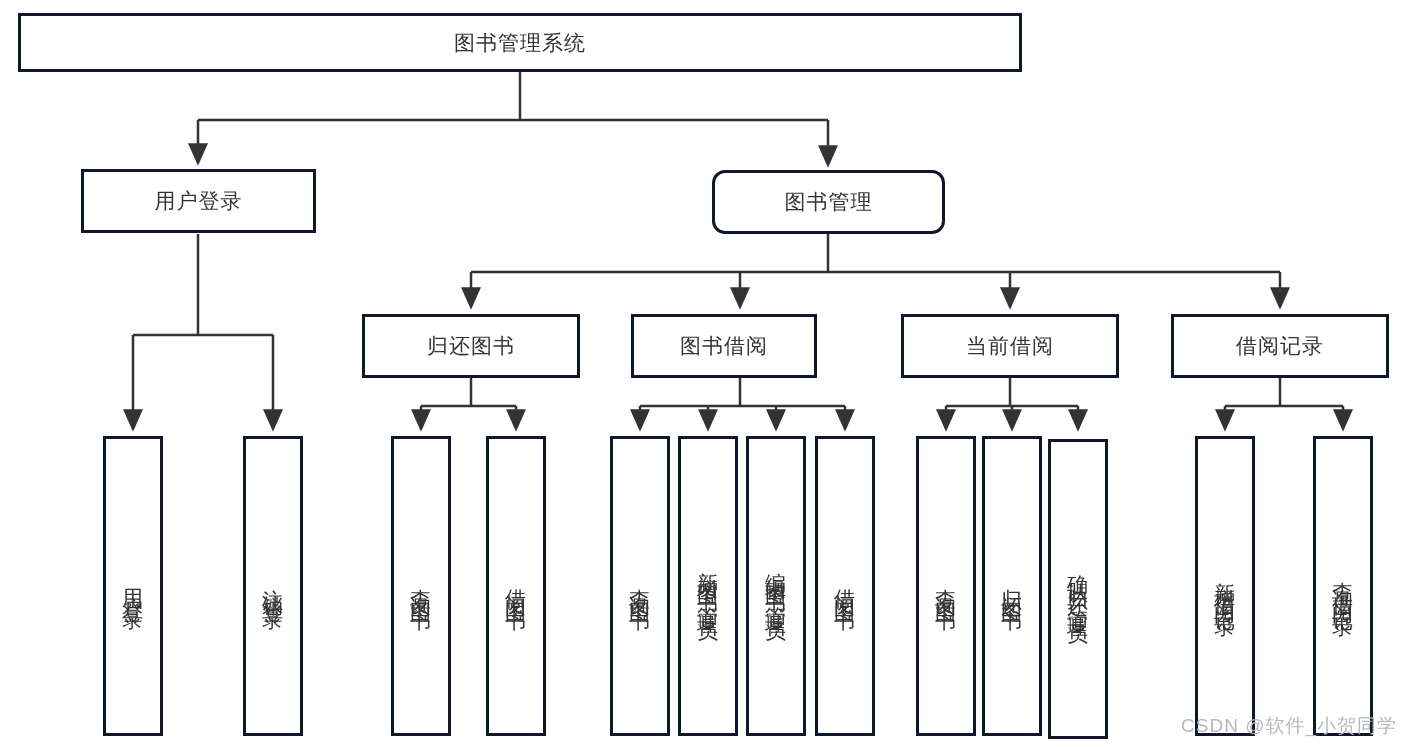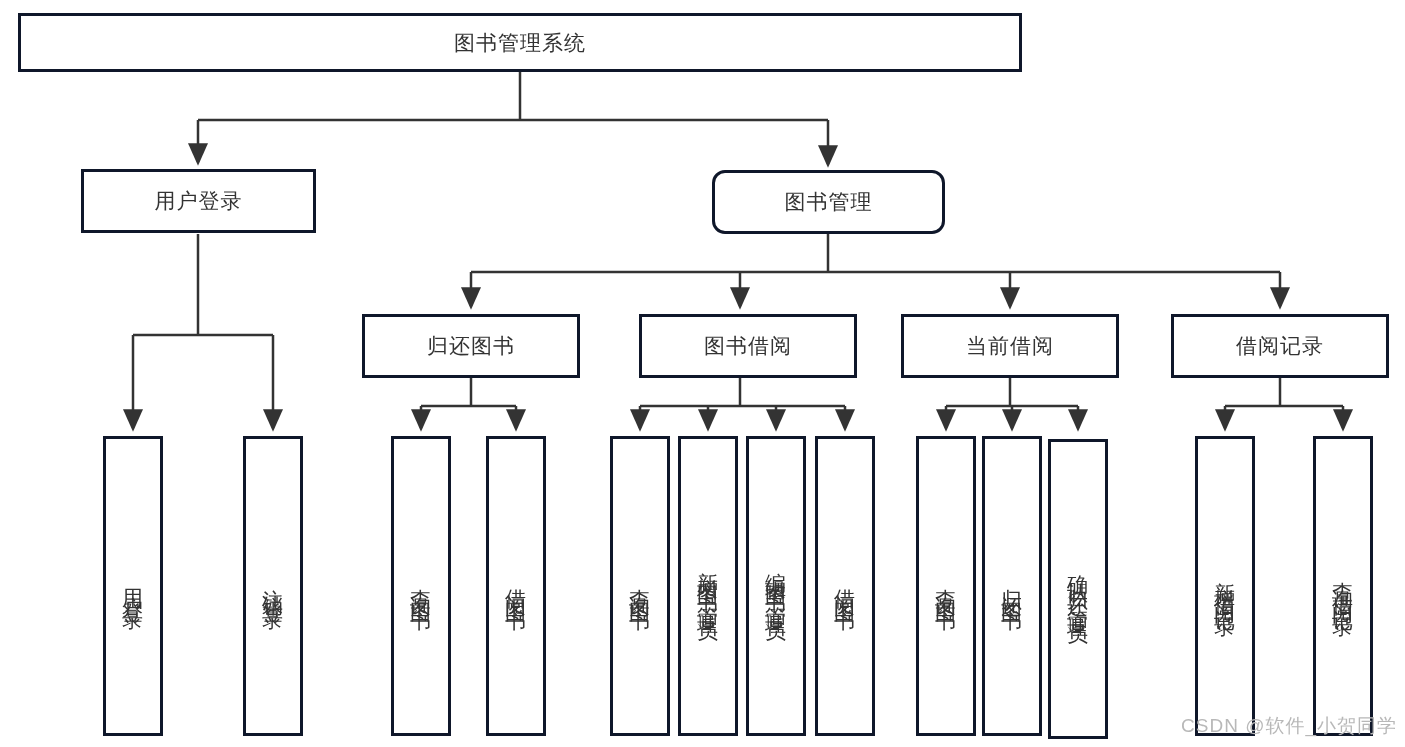--- a/index.html
+++ b/index.html
@@ -128,21 +128,21 @@
   <div class="node h-node lvl2" style="left:81px; top:169px; width:235px;">
     <span>用户登录</span>
   </div>
   <div class="node h-node lvl2" style="left:712px; top:170px; width:233px;border-radius:13px;">
     <span>图书管理</span>
   </div>
 
   <div class="node h-node lvl3" style="left:362px; top:314px; width:218px;">
     <span>归还图书</span>
   </div>
-  <div class="node h-node lvl3" style="left:631px; top:314px; width:218px;margin-left:8px;">
+  <div class="node h-node lvl3" style="left:631px; top:314px; width:186px;">
     <span>图书借阅</span>
   </div>
   <div class="node h-node lvl3" style="left:901px; top:314px; width:218px;">
     <span>当前借阅</span>
   </div>
   <div class="node h-node lvl3" style="left:1171px; top:314px; width:218px;">
     <span>借阅记录</span>
   </div>
 
   <div class="node v-node" style="left:103px;">

